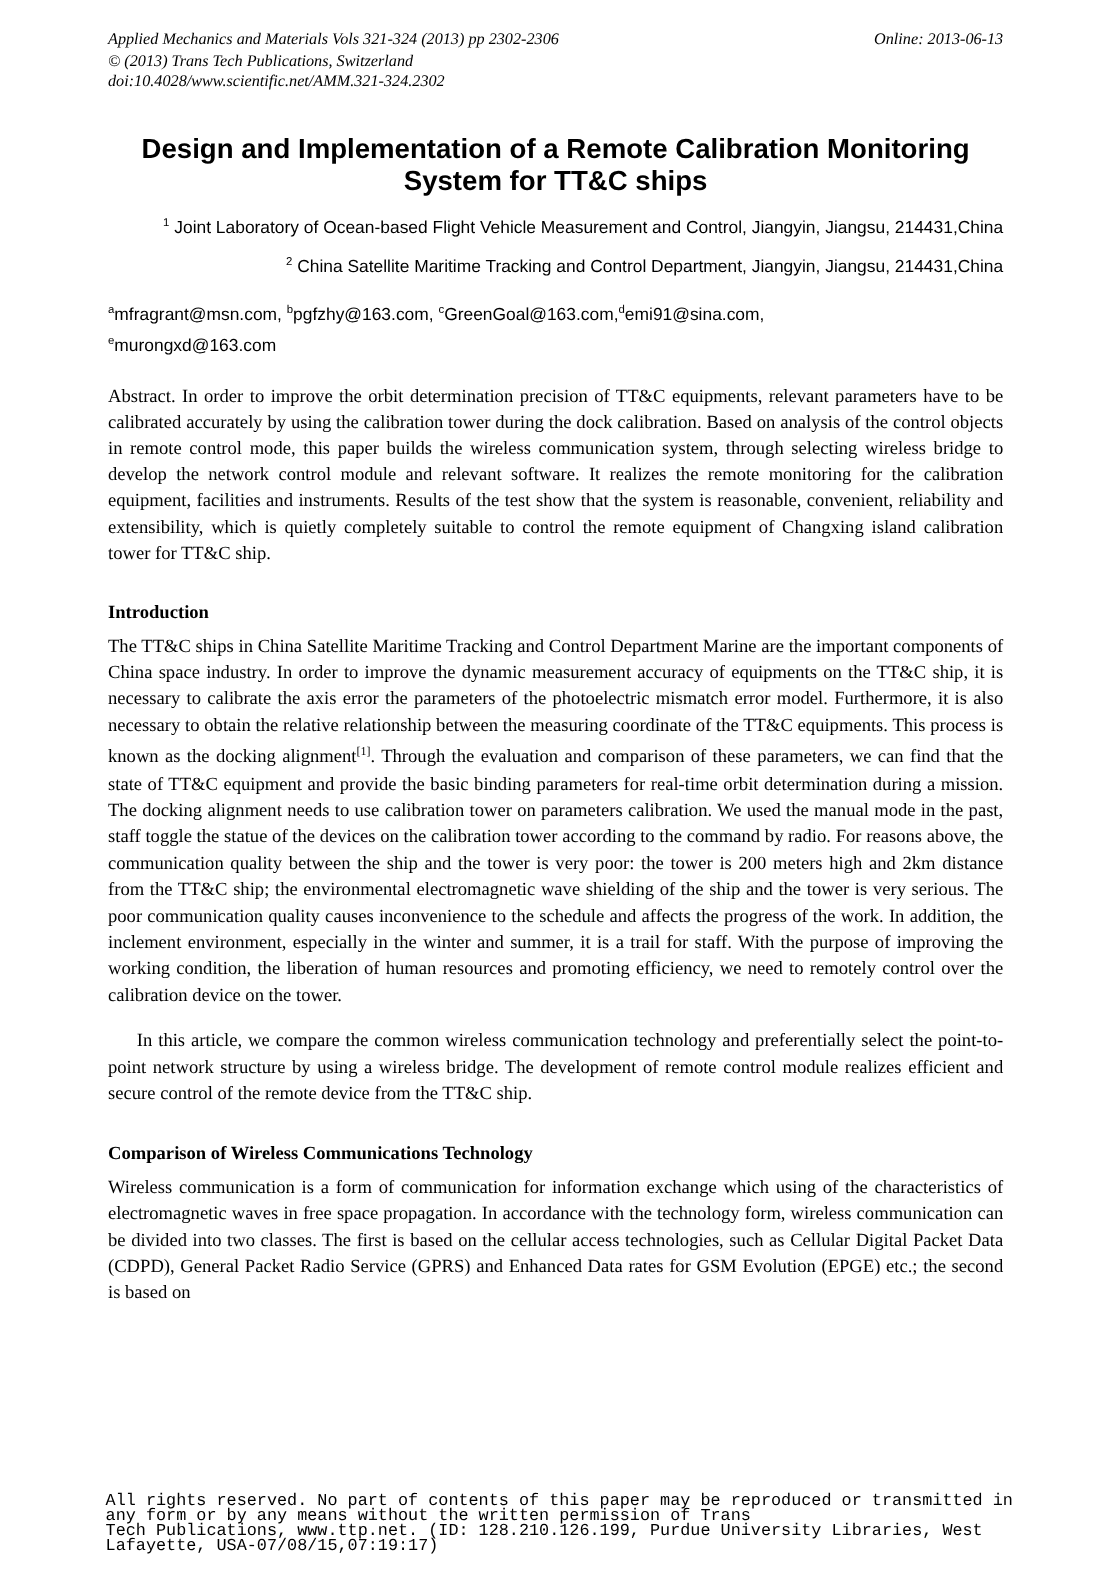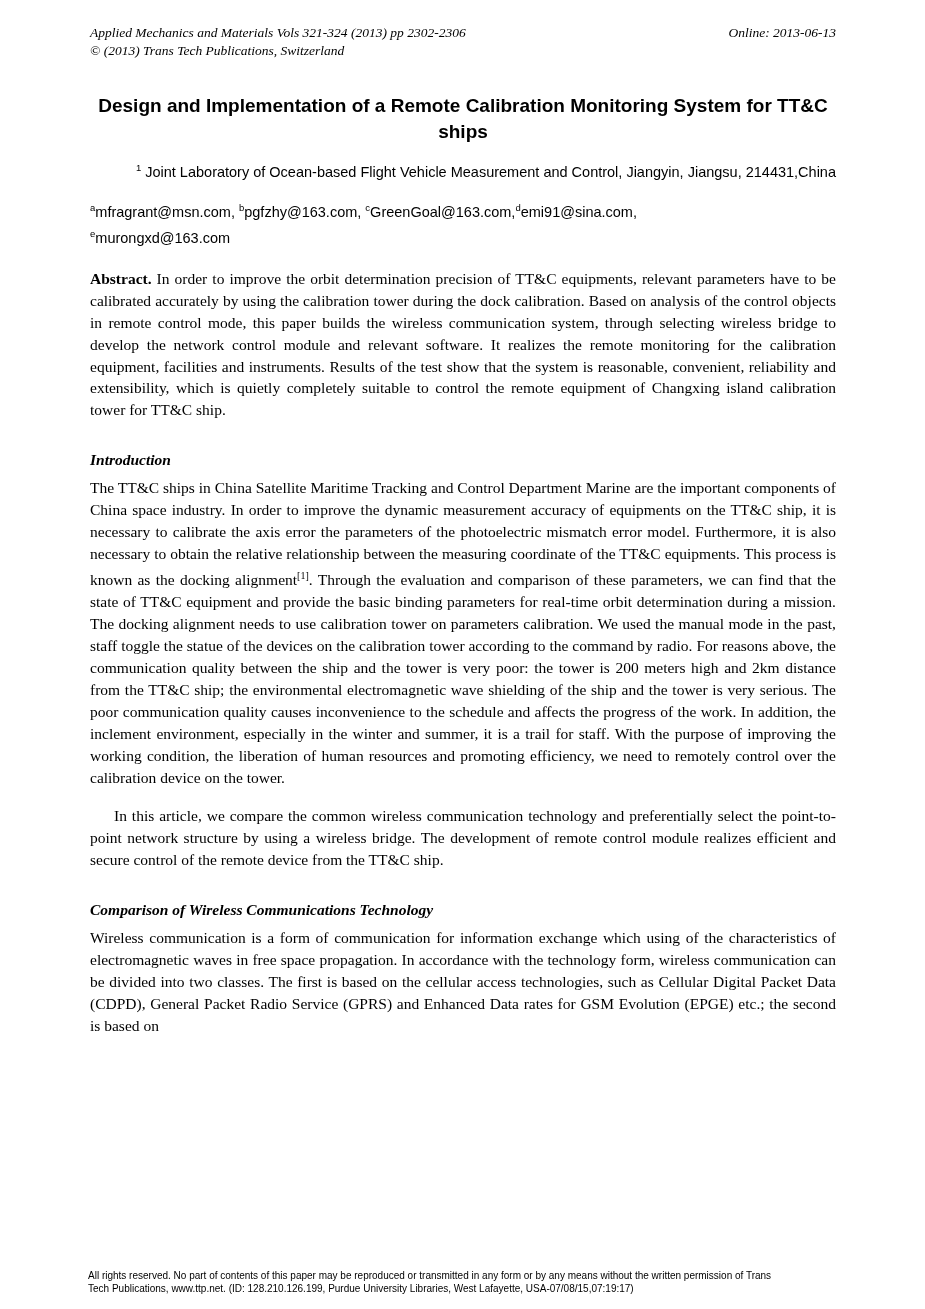--- a/index.html
+++ b/index.html
@@ -9,21 +9,21 @@
     font-family: "Liberation Serif", serif; color: #000;
     overflow: hidden;
   }
   .page { position: absolute; inset: 0; padding: 24px 89px 0 90px; }
 
   .pdf-header { font-style: italic; font-size: 13.5px; line-height: 17.5px; }
   .pdf-header .hrow { display: flex; justify-content: space-between; gap: 24px; }
 
   .title {
     font-family: "Liberation Sans", sans-serif;
-    font-size: 19px; font-weight: bold; text-align: center;
+    font-size: 23px; font-weight: bold; text-align: center;
     line-height: 26px; margin-top: 34px;
   }
 
   .authors {
     font-family: "Liberation Sans", sans-serif;
     font-size: 17.5px; text-align: center; margin-top: 16px; line-height: 24px;
   }
   .authors sup { font-size: 11px; }
 
   .affil {
@@ -43,51 +43,53 @@
   .keywords {
     font-family: "Liberation Sans", sans-serif;
     font-size: 14px; margin-top: 34px; line-height: 19px;
   }
   .kw-label { font-weight: bold; }
 
   .abstract {
     margin-top: 20px; font-size: 15.5px; line-height: 21.8px;
     text-align: justify;
   }
-  .ab-label { font-weight: bold; margin-top: 16px; }
+  .ab-label { font-weight: normal; margin-top: 16px; }
 
-  .section-heading { font-size: 15.5px; font-weight: bold; margin-top: 29px; line-height: 20px; font-style: italic; }
+  .section-heading { font-size: 15.5px; font-weight: bold; margin-top: 29px; line-height: 20px; }
   .body-para { font-size: 15.5px; line-height: 22px; text-align: justify; margin-top: 7px; }
   .body-para.indent { text-indent: 24px; margin-top: 16px; }
   sup.ref { font-size: 10px; }
 
   .pdf-footer {
     position: absolute; left: 88px; right: 60px; bottom: 14px;
-    font-family: Liberation Sans, sans-serif;
-    font-size: 10px; line-height: 12.5px; text-align: left;
+    font-family: Liberation Mono, monospace;
+    font-size: 14px; line-height: 12.5px; text-align: left;
   }
 </style>
 </head>
 <body>
 
 <div class="page">
 
   <header class="pdf-header">
     <div class="hrow">
       <span>Applied Mechanics and Materials Vols 321-324 (2013) pp 2302-2306</span>
       <span>Online: 2013-06-13</span>
     </div>
     <div>© (2013) Trans Tech Publications, Switzerland</div>
+    <div>doi:10.4028/www.scientific.net/AMM.321-324.2302</div>
   </header>
 
   <h1 class="title">Design and Implementation of a Remote Calibration Monitoring System for TT&amp;C ships</h1>
 
 
   <p class="affil affil-1"><sup>1</sup><span> Joint Laboratory of Ocean-based Flight Vehicle Measurement and Control, Jiangyin, Jiangsu, 214431,China</span></p>
 
+  <p class="affil affil-2"><sup>2</sup><span> China Satellite Maritime Tracking and Control Department, Jiangyin, Jiangsu, 214431,China</span></p>
 
   <p class="emails"><sup>a</sup><span>mfragrant@msn.com, </span><sup>b</sup><span>pgfzhy@163.com, </span><sup>c</sup><span>GreenGoal@163.com,</span><sup>d</sup><span>emi91@sina.com,</span><br><sup>e</sup><span>murongxd@163.com</span></p>
 
 
   <p class="abstract"><span class="ab-label">Abstract.</span><span> In order to improve the orbit determination precision of TT&amp;C equipments, relevant parameters have to be calibrated accurately by using the calibration tower during the dock calibration. Based on analysis of the control objects in remote control mode, this paper builds the wireless communication system, through selecting wireless bridge to develop the network control module and relevant software. It realizes the remote monitoring for the calibration equipment, facilities and instruments. Results of the test show that the system is reasonable, convenient, reliability and extensibility, which is quietly completely suitable to control the remote equipment of Changxing island calibration tower for TT&amp;C ship.</span></p>
 
   <h2 class="section-heading">Introduction</h2>
 
   <p class="body-para"><span>The TT&amp;C ships in China Satellite Maritime Tracking and Control Department Marine are the important components of China space industry. In order to improve the dynamic measurement accuracy of equipments on the TT&amp;C ship, it is necessary to calibrate the axis error the parameters of the photoelectric mismatch error model. Furthermore, it is also necessary to obtain the relative relationship between the measuring coordinate of the TT&amp;C equipments. This process is known as the docking alignment</span><sup class="ref">[1]</sup><span>. Through the evaluation and comparison of these parameters, we can find that the state of TT&amp;C equipment and provide the basic binding parameters for real-time orbit determination during a mission. The docking alignment needs to use calibration tower on parameters calibration. We used the manual mode in the past, staff toggle the statue of the devices on the calibration tower according to the command by radio. For reasons above, the communication quality between the ship and the tower is very poor: the tower is 200 meters high and 2km distance from the TT&amp;C ship; the environmental electromagnetic wave shielding of the ship and the tower is very serious. The poor communication quality causes inconvenience to the schedule and affects the progress of the work. In addition, the inclement environment, especially in the winter and summer, it is a trail for staff. With the purpose of improving the working condition, the liberation of human resources and promoting efficiency, we need to remotely control over the calibration device on the tower.</span></p>
 

